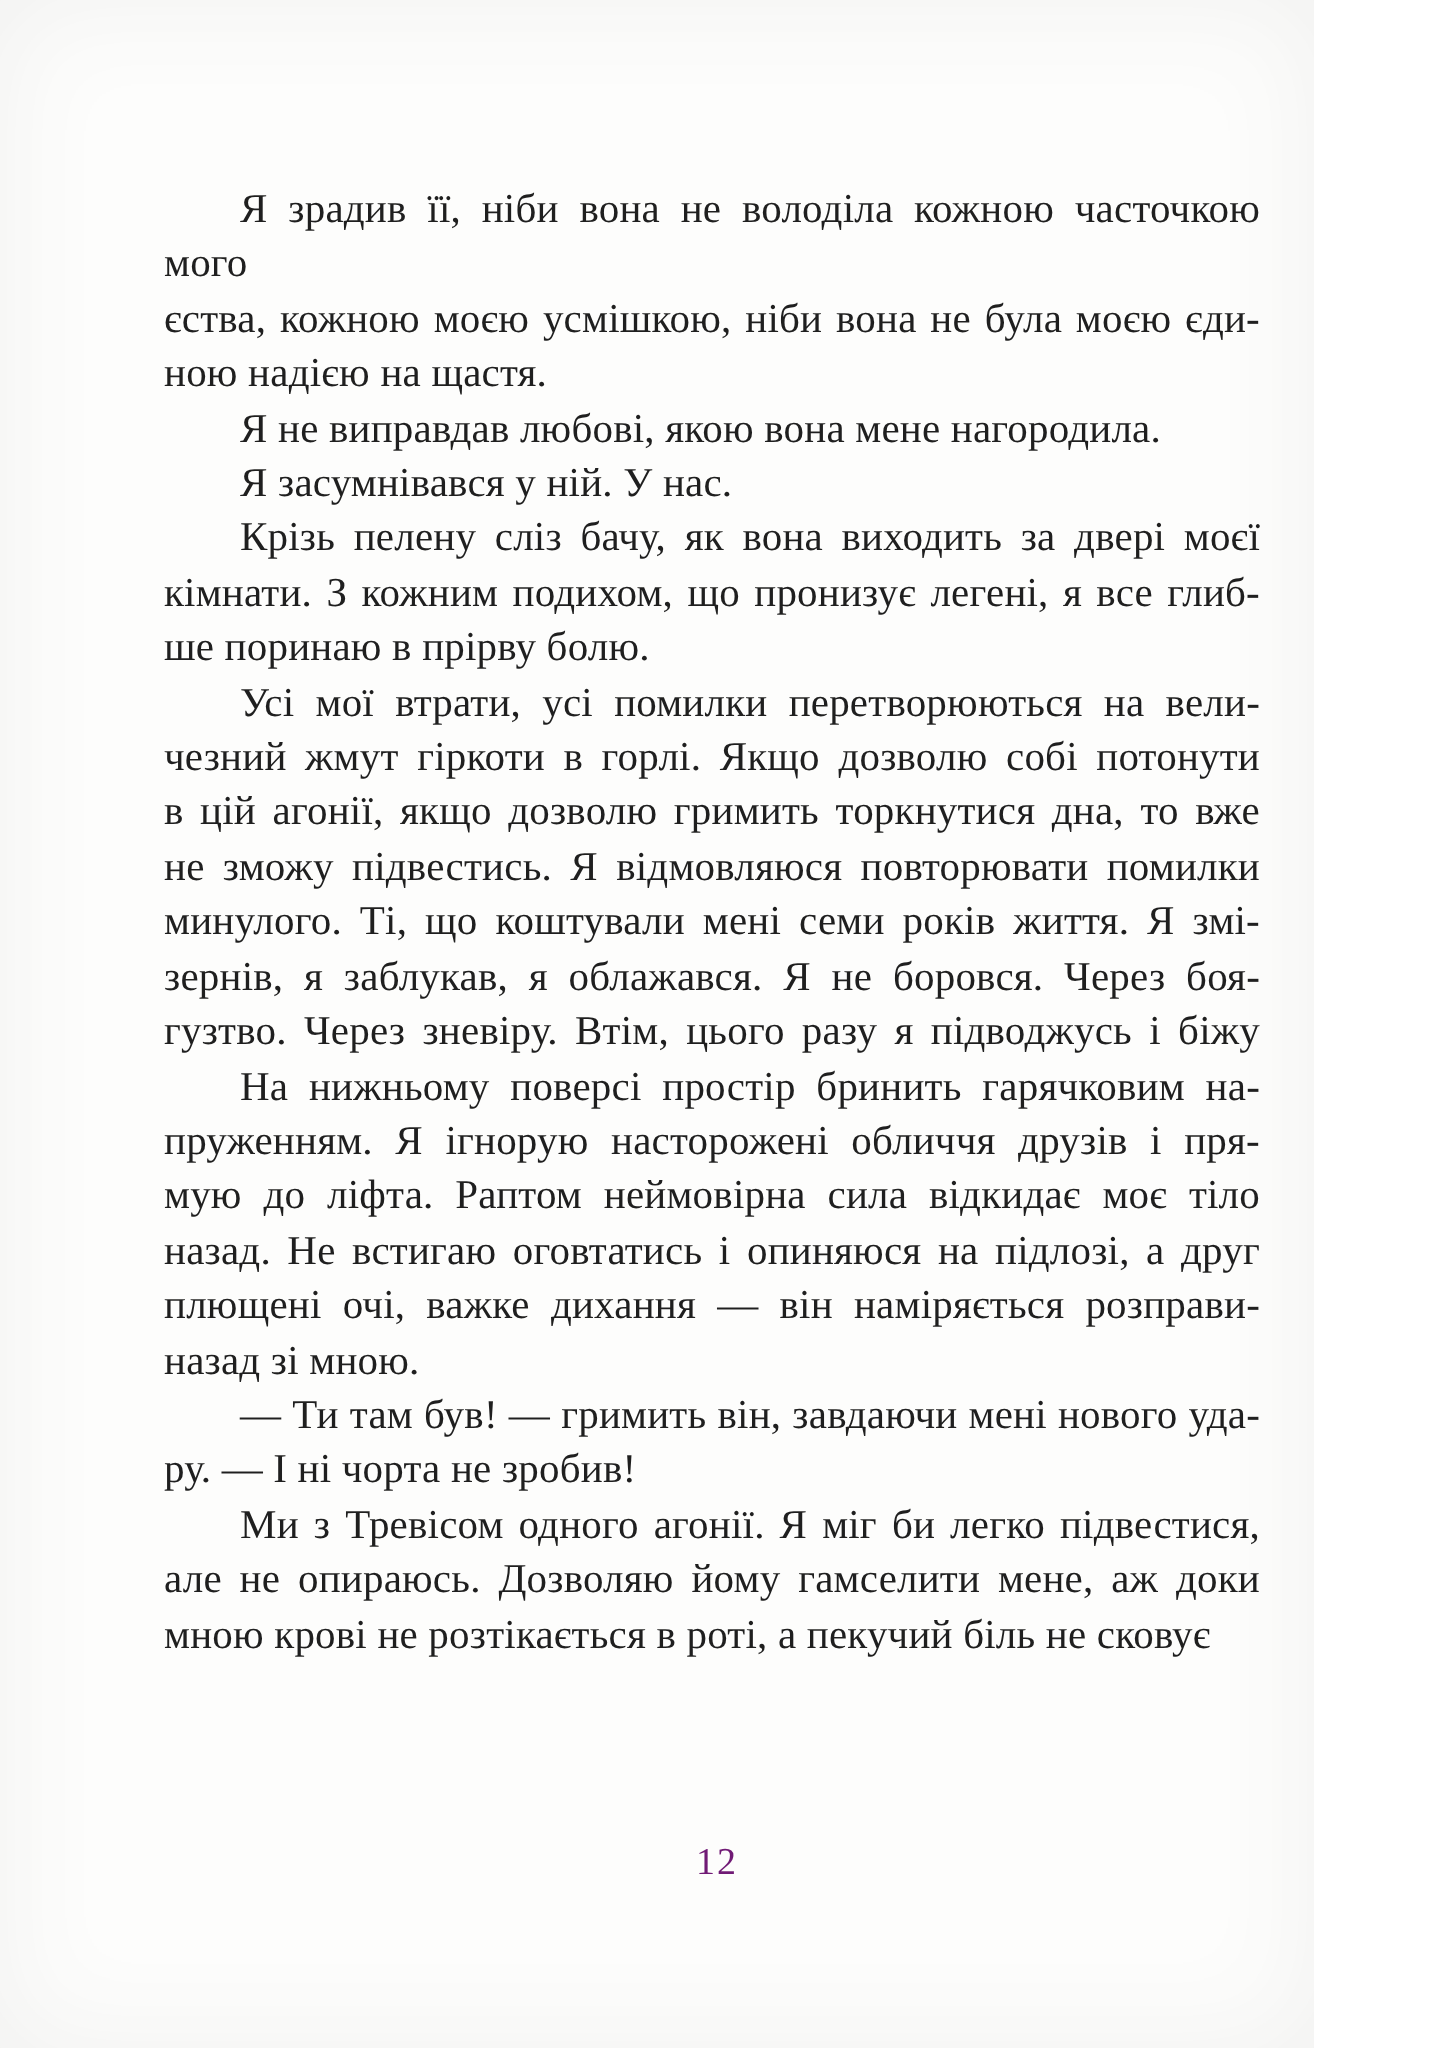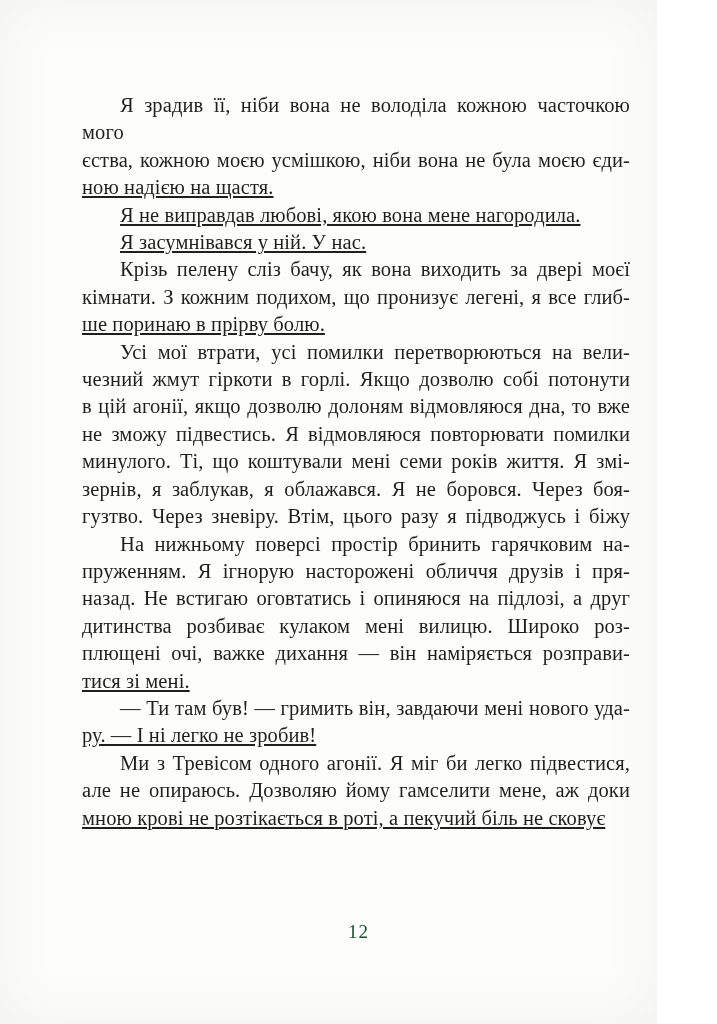--- a/index.html
+++ b/index.html
@@ -37,30 +37,29 @@
   .line {
     text-align: justify;
     text-align-last: justify;
     white-space: normal;
   }
   .line.first {
     text-indent: 38px;
   }
   .line.last {
     text-align-last: left;
-    text-decoration: underline;
   }
   .page-number {
     position: absolute;
     left: 0;
     width: 717px;
     top: 921px;
     text-align: center;
     font-size: 19px;
-    color: #14532d;
+    color: #701a75;
     letter-spacing: 1px;
   }
 </style>
 </head>
 <body>
 
 <div class="page">
   <div class="text-block">
       <div class="paragraph">
         <div class="line first">Я зрадив її, ніби вона не володіла кожною часточкою мого</div>
@@ -74,37 +73,37 @@
         <div class="line first last">Я засумнівався у ній. У нас.</div>
       </div>
       <div class="paragraph">
         <div class="line first">Крізь пелену сліз бачу, як вона виходить за двері моєї</div>
         <div class="line">кімнати. З кожним подихом, що пронизує легені, я все глиб-</div>
         <div class="line last">ше поринаю в прірву болю.</div>
       </div>
       <div class="paragraph">
         <div class="line first">Усі мої втрати, усі помилки перетворюються на вели-</div>
         <div class="line">чезний жмут гіркоти в горлі. Якщо дозволю собі потонути</div>
-        <div class="line">в цій агонії, якщо дозволю долоням відмовляюся дна, то вже</div>
+        <div class="line">в цій агонії, якщо дозволю гримить торкнутися дна, то вже</div>
         <div class="line">не зможу підвестись. Я відмовляюся повторювати помилки</div>
         <div class="line">минулого. Ті, що коштували мені семи років життя. Я змі-</div>
         <div class="line">зернів, я заблукав, я облажався. Я не боровся. Через боя-</div>
         <div class="line">гузтво. Через зневіру. Втім, цього разу я підводжусь і біжу</div>
       </div>
       <div class="paragraph">
         <div class="line first">На нижньому поверсі простір бринить гарячковим на-</div>
         <div class="line">пруженням. Я ігнорую насторожені обличчя друзів і пря-</div>
+        <div class="line">мую до ліфта. Раптом неймовірна сила відкидає моє тіло</div>
         <div class="line">назад. Не встигаю оговтатись і опиняюся на підлозі, а друг</div>
-        <div class="line">дитинства розбиває кулаком мені вилицю. Широко роз-</div>
         <div class="line">плющені очі, важке дихання — він наміряється розправи-</div>
-        <div class="line last">тися зі мені.</div>
+        <div class="line last">назад зі мною.</div>
       </div>
       <div class="paragraph">
         <div class="line first">— Ти там був! — гримить він, завдаючи мені нового уда-</div>
-        <div class="line last">ру. — І ні легко не зробив!</div>
+        <div class="line last">ру. — І ні чорта не зробив!</div>
       </div>
       <div class="paragraph">
         <div class="line first">Ми з Тревісом одного агонії. Я міг би легко підвестися,</div>
         <div class="line">але не опираюсь. Дозволяю йому гамселити мене, аж доки</div>
         <div class="line last">мною крові не розтікається в роті, а пекучий біль не сковує</div>
       </div>
     </div>
   <div class="page-number">12</div>
 </div>
 

